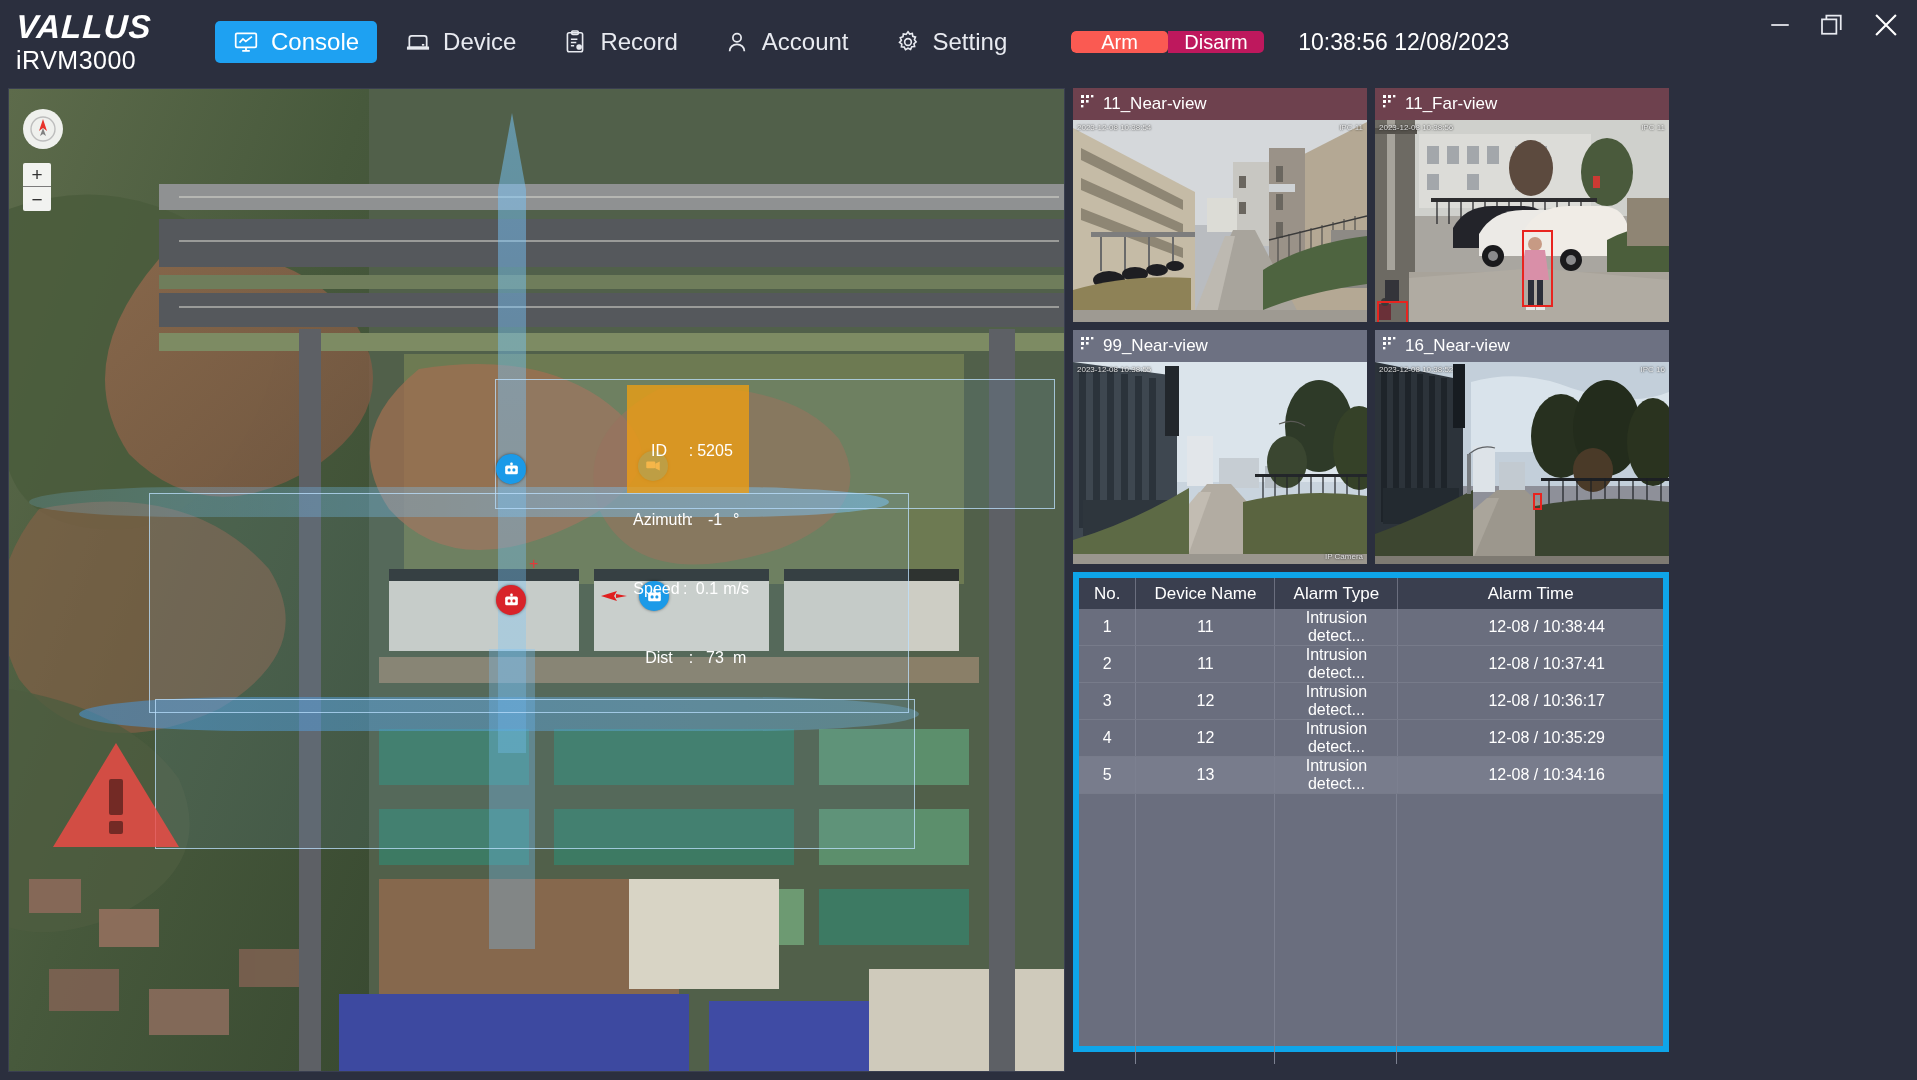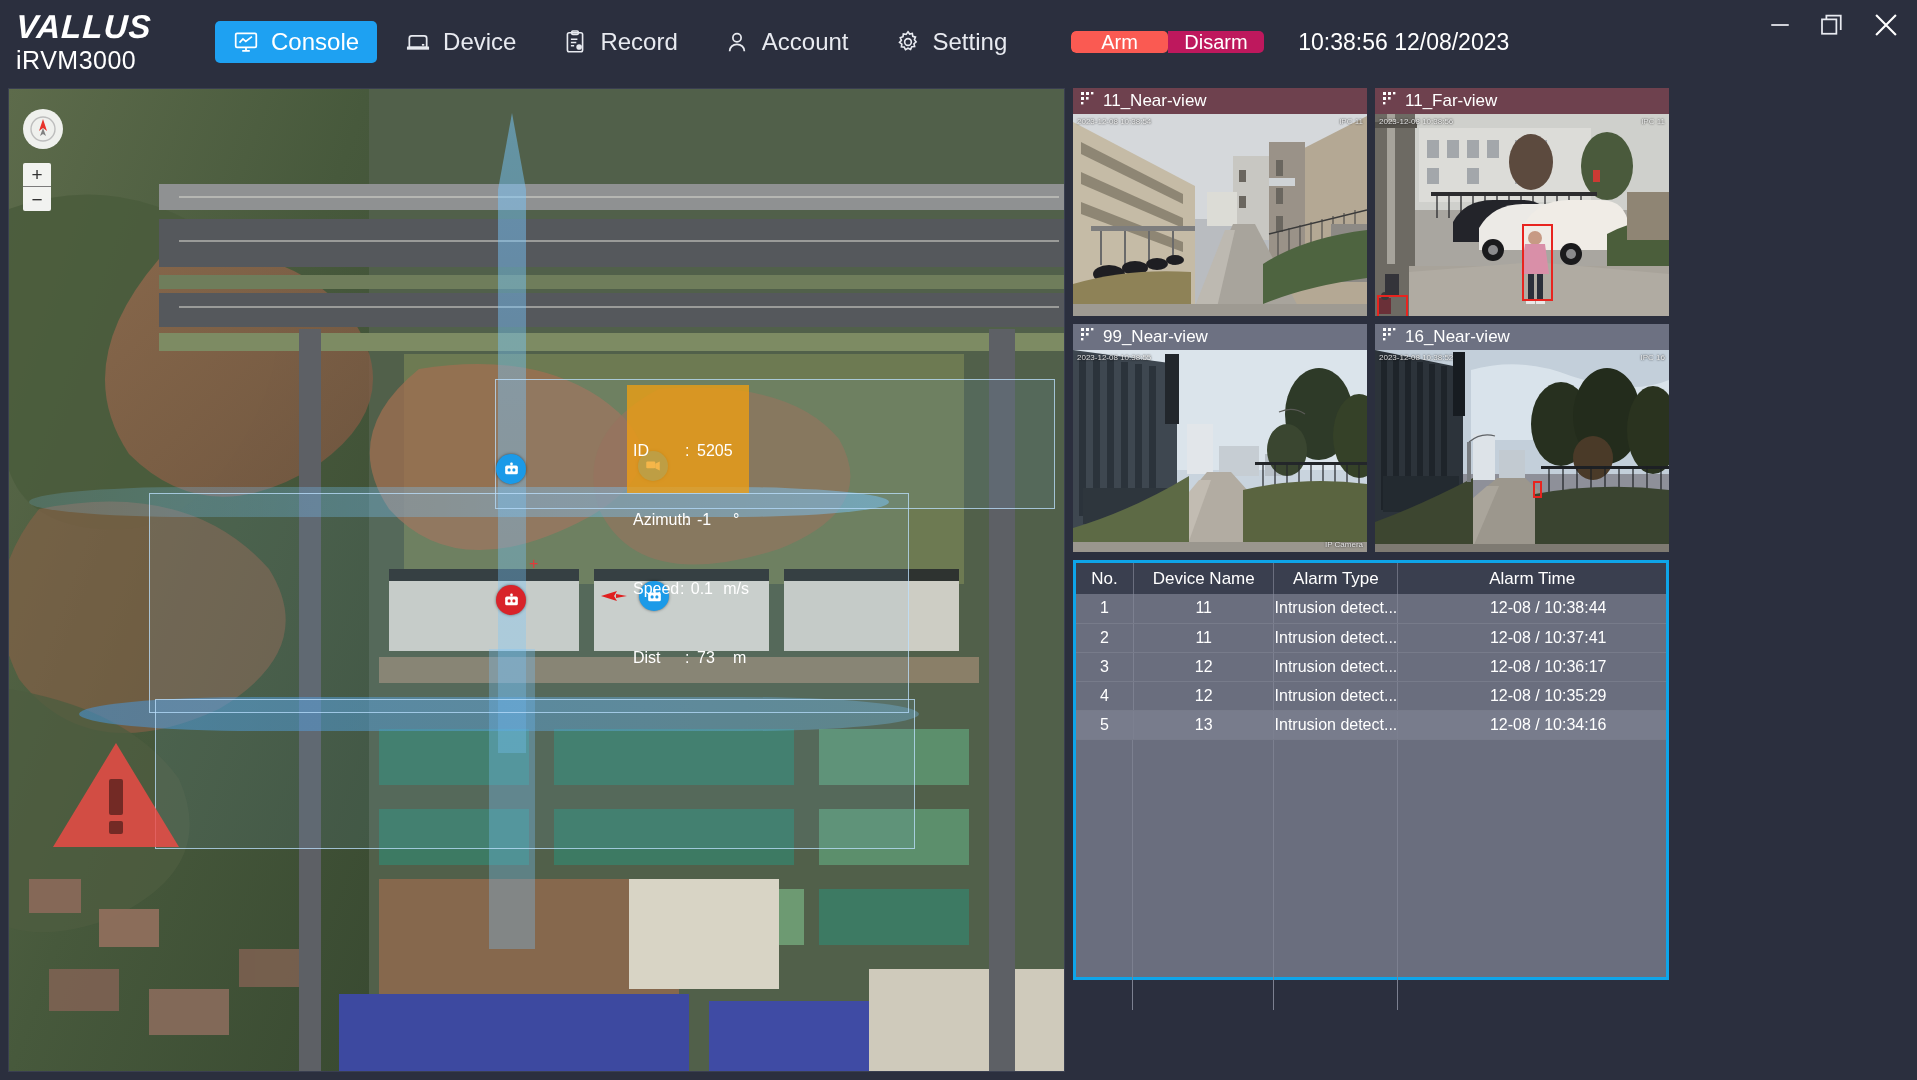--- a/index.html
+++ b/index.html
@@ -113,39 +113,40 @@
   .marker.red  { background: #d8232a; }
 
   .target-arrow { position: absolute; cursor: pointer; }
   .cross-mark { position: absolute; color: #e03b3b; font-size: 16px; line-height: 1; }
 
   .infobox {
     position: absolute; left: 618px; top: 296px; width: 122px; height: 108px;
     background: rgba(242,159,16,.76);
     color: #ffffff; font-size: 16px; padding: 8px 0 0 6px; line-height: 23px;
     white-space: pre;
+    text-align: center;
   }
   .inforow { display: flex; }
   .inforow .k { width: 52px; }
   .inforow .c { width: 12px; }
   .inforow .v { width: 36px; }
   .inforow .u { }
 
   .warn-tri { position: absolute; left: 42px; top: 650px; cursor: pointer; }
 
   
   .right { position: absolute; left: 1073px; top: 88px; width: 836px; height: 984px; }
 
   .camgrid {
     display: grid; grid-template-columns: 294px 294px; gap: 8px;
     justify-content: start;
   }
   .campanel { width: 294px; }
   .camhead {
-    height: 26px; display: flex; align-items: center; gap: 8px;
+    height: 32px; display: flex; align-items: center; gap: 8px;
     padding: 0 8px; font-size: 17px; color: #ffffff;
   }
   .camhead.alarm { background: #6e414e; }
   .camhead.normal { background: #6d7182; }
   .camview {
     width: 294px; height: 202px; position: relative; overflow: hidden;
     background: #202530;
   }
   .camstamp {
     position: absolute; left: 4px; top: 3px; font-size: 8px;
@@ -153,21 +154,21 @@
   }
   .camstamp.r { left: auto; right: 4px; }
   .detbox { position: absolute; border: 2px solid #e8241f; z-index: 6; }
 
   
   .alarmpanel { margin-top: 8px; width: 596px; }
   .alarmhead {
     height: 28px; display: flex; align-items: center; gap: 8px;
     padding: 0 8px; font-size: 17px; color: #ffffff; background: #6d7182;
   }
-  .alarmbody { background: #6a6e7e; border: 3px solid #0ea5e9; height: 420px; }
+  .alarmbody { background: #6a6e7e; border: 6px solid #0ea5e9; height: 480px; }
   table.alarmtable { width: 100%; border-collapse: collapse; }
   table.alarmtable th {
     background: #3a3f4f; color: #ffffff; font-size: 17px; font-weight: normal;
     height: 31px; border-right: 1px solid #6a6e7e;
   }
   table.alarmtable th:last-child { border-right: none; }
   table.alarmtable td {
     color: #ffffff; font-size: 16px; height: 29px; text-align: center;
     border-right: 1px solid #7c8090; border-bottom: 1px solid #777b8a;
   }

